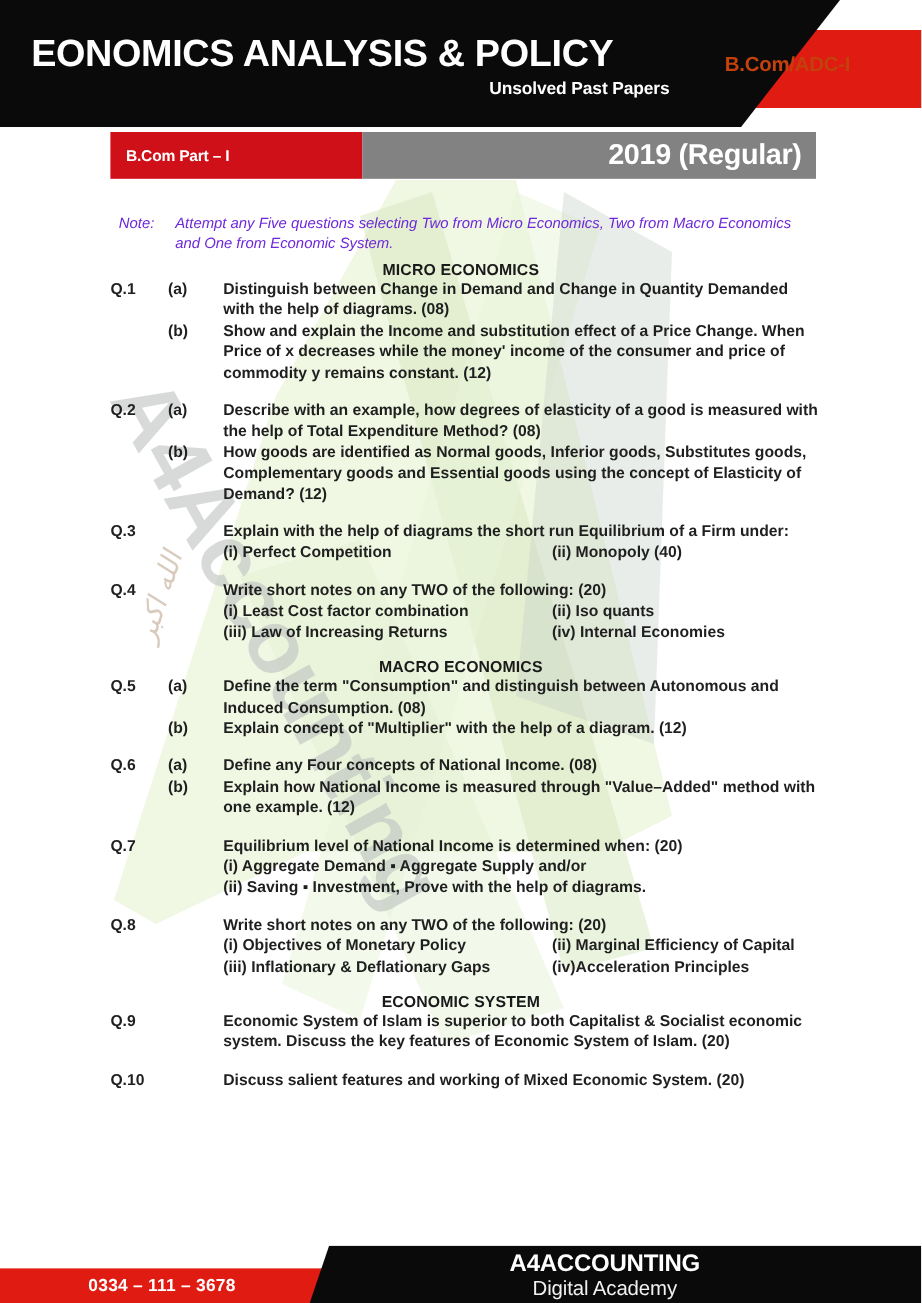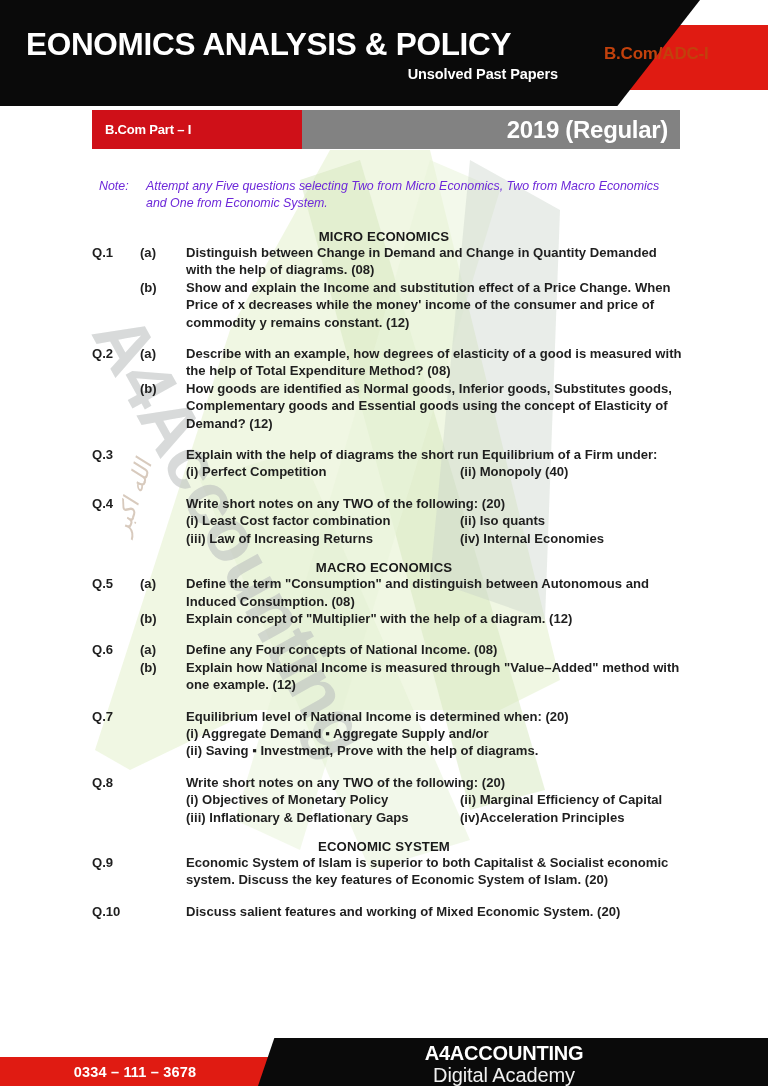--- a/index.html
+++ b/index.html
@@ -185,21 +185,21 @@
   .note-label {
     width: 47px;
     flex: 0 0 47px;
   }
   .note-body { flex: 1; }
 
   .section-head {
     text-align: center;
     font-size: 13.2px;
     font-weight: bold;
-    margin-top: 18px;
+    margin-top: 6px;
     color: #1a1a1a;
     letter-spacing: 0.1px;
   }
   .section-head.macro { margin-top: 13px; }
   .section-head.econsys { margin-top: 13px; }
 
   .qrow {
     display: flex;
     padding: 0 86px 0 92px;
     font-size: 13.1px;
@@ -273,21 +273,21 @@
     font-weight: bold;
     color: #ffffff;
     letter-spacing: -0.2px;
   }
   .ftr-tag {
     position: absolute;
     left: 258px;
     top: 47px;
     width: 492px;
     text-align: center;
-    font-size: 20px;
+    font-size: 17px;
     color: #f0f0f0;
     letter-spacing: -0.1px;
   }
 </style>
 </head>
 <body>
 
 <div class="page">
 
   <div class="header">

